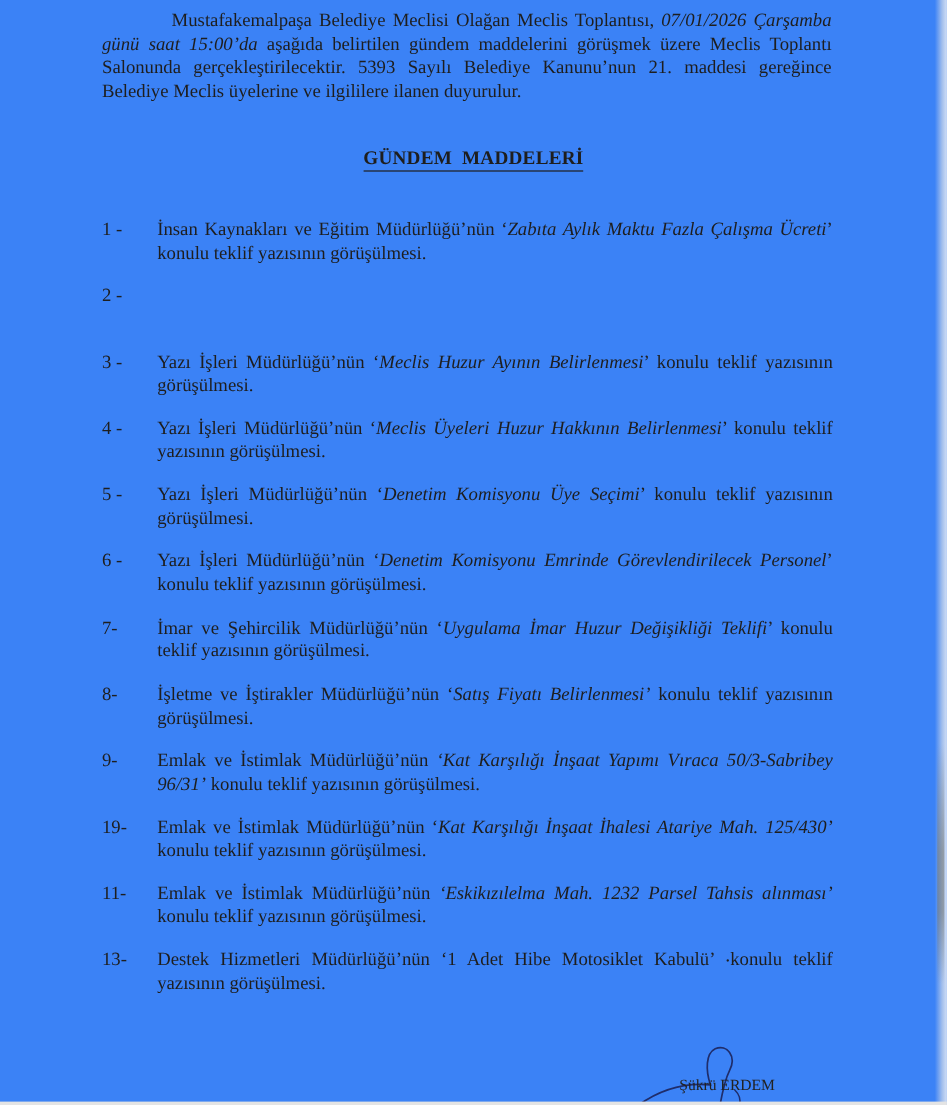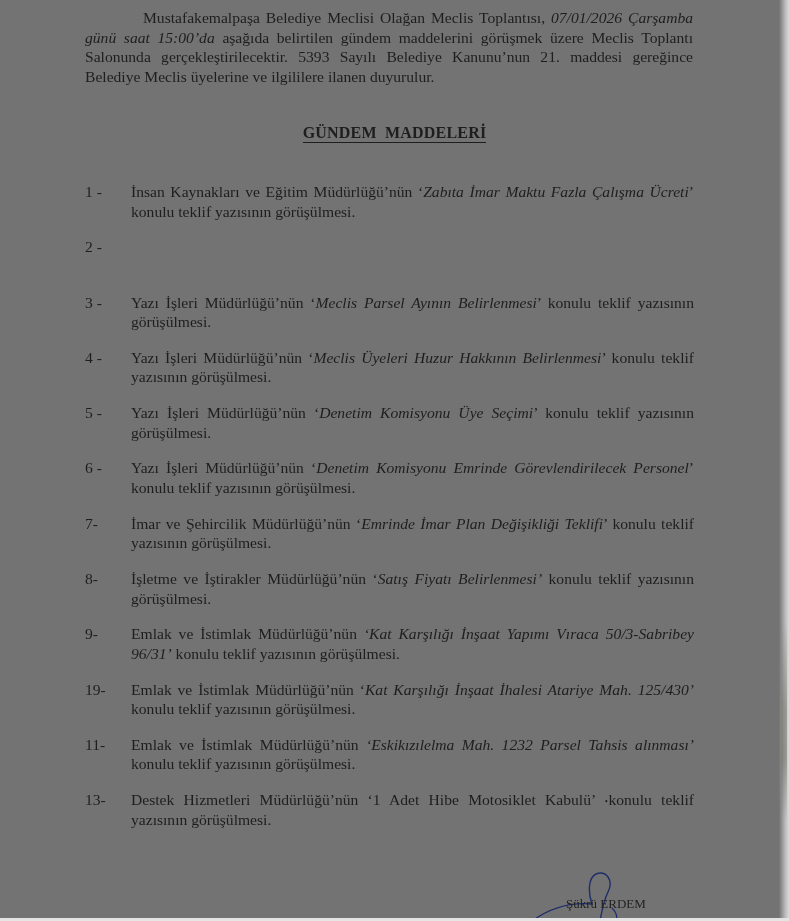--- a/index.html
+++ b/index.html
@@ -13,21 +13,21 @@
       position: relative;
       overflow: hidden;
       font-family: "Liberation Serif", "DejaVu Serif", serif;
       color: #1e1e1e;
       font-size: 15.6px;
     }
     .page {
       position: absolute;
       left: 0; top: 0;
       width: 789px; height: 921px;
-      background: #737373;
+      background: #3b82f6;
     }
     .scan-shadow {
       position: absolute;
       right: 0; top: 0;
       width: 10px; height: 921px;
       background: linear-gradient(to right, rgba(255,255,255,0) 0%, rgba(230,230,230,0.6) 60%, rgba(245,245,245,0.8) 100%);
     }
     .scan-shadow-dark {
       position: absolute;
       right: 2px; top: 620px;
@@ -117,44 +117,44 @@
 
 <div class="page">
 
   <p class="intro"><span>Mustafakemalpaşa Belediye Meclisi Olağan Meclis Toplantısı, </span><i>07/01/2026 Çarşamba günü saat 15:00’da</i><span> aşağıda belirtilen gündem maddelerini görüşmek üzere Meclis Toplantı Salonunda gerçekleştirilecektir. 5393 Sayılı Belediye Kanunu’nun 21. maddesi gereğince Belediye Meclis üyelerine ve ilgililere ilanen duyurulur.</span></p>
 
   <h2 class="heading"><span>GÜNDEM  MADDELERİ</span></h2>
 
   <ul class="agenda" id="agenda-list">
       <li class="agenda-item">
         <span class="item-num">1 -</span>
-        <p class="item-text"><span>İnsan Kaynakları ve Eğitim Müdürlüğü’nün ‘</span><i>Zabıta İmar Maktu Fazla Çalışma Ücreti</i><span>’ konulu teklif yazısının görüşülmesi.</span></p>
+        <p class="item-text"><span>İnsan Kaynakları ve Eğitim Müdürlüğü’nün ‘</span><i>Zabıta Aylık Maktu Fazla Çalışma Ücreti</i><span>’ konulu teklif yazısının görüşülmesi.</span></p>
       </li>
       <li class="agenda-item">
         <span class="item-num">2 -</span>
       </li>
       <li class="agenda-item">
         <span class="item-num">3 -</span>
-        <p class="item-text"><span>Yazı İşleri Müdürlüğü’nün ‘</span><i>Meclis Parsel Ayının Belirlenmesi</i><span>’ konulu teklif yazısının görüşülmesi.</span></p>
+        <p class="item-text"><span>Yazı İşleri Müdürlüğü’nün ‘</span><i>Meclis Huzur Ayının Belirlenmesi</i><span>’ konulu teklif yazısının görüşülmesi.</span></p>
       </li>
       <li class="agenda-item">
         <span class="item-num">4 -</span>
         <p class="item-text"><span>Yazı İşleri Müdürlüğü’nün ‘</span><i>Meclis Üyeleri Huzur Hakkının Belirlenmesi</i><span>’ konulu teklif yazısının görüşülmesi.</span></p>
       </li>
       <li class="agenda-item">
         <span class="item-num">5 -</span>
         <p class="item-text"><span>Yazı İşleri Müdürlüğü’nün ‘</span><i>Denetim Komisyonu Üye Seçimi</i><span>’ konulu teklif yazısının görüşülmesi.</span></p>
       </li>
       <li class="agenda-item">
         <span class="item-num">6 -</span>
         <p class="item-text"><span>Yazı İşleri Müdürlüğü’nün ‘</span><i>Denetim Komisyonu Emrinde Görevlendirilecek Personel</i><span>’ konulu teklif yazısının görüşülmesi.</span></p>
       </li>
       <li class="agenda-item">
         <span class="item-num">7-</span>
-        <p class="item-text"><span>İmar ve Şehircilik Müdürlüğü’nün ‘</span><i>Emrinde İmar Plan Değişikliği Teklifi</i><span>’ konulu teklif yazısının görüşülmesi.</span></p>
+        <p class="item-text"><span>İmar ve Şehircilik Müdürlüğü’nün ‘</span><i>Uygulama İmar Huzur Değişikliği Teklifi</i><span>’ konulu teklif yazısının görüşülmesi.</span></p>
       </li>
       <li class="agenda-item">
         <span class="item-num">8-</span>
         <p class="item-text"><span>İşletme ve İştirakler Müdürlüğü’nün ‘</span><i>Satış Fiyatı Belirlenmesi’</i><span> konulu teklif yazısının görüşülmesi.</span></p>
       </li>
       <li class="agenda-item">
         <span class="item-num">9-</span>
         <p class="item-text"><span>Emlak ve İstimlak Müdürlüğü’nün </span><i>‘Kat Karşılığı İnşaat Yapımı Vıraca 50/3-Sabribey 96/31’</i><span> konulu teklif yazısının görüşülmesi.</span></p>
       </li>
       <li class="agenda-item">

